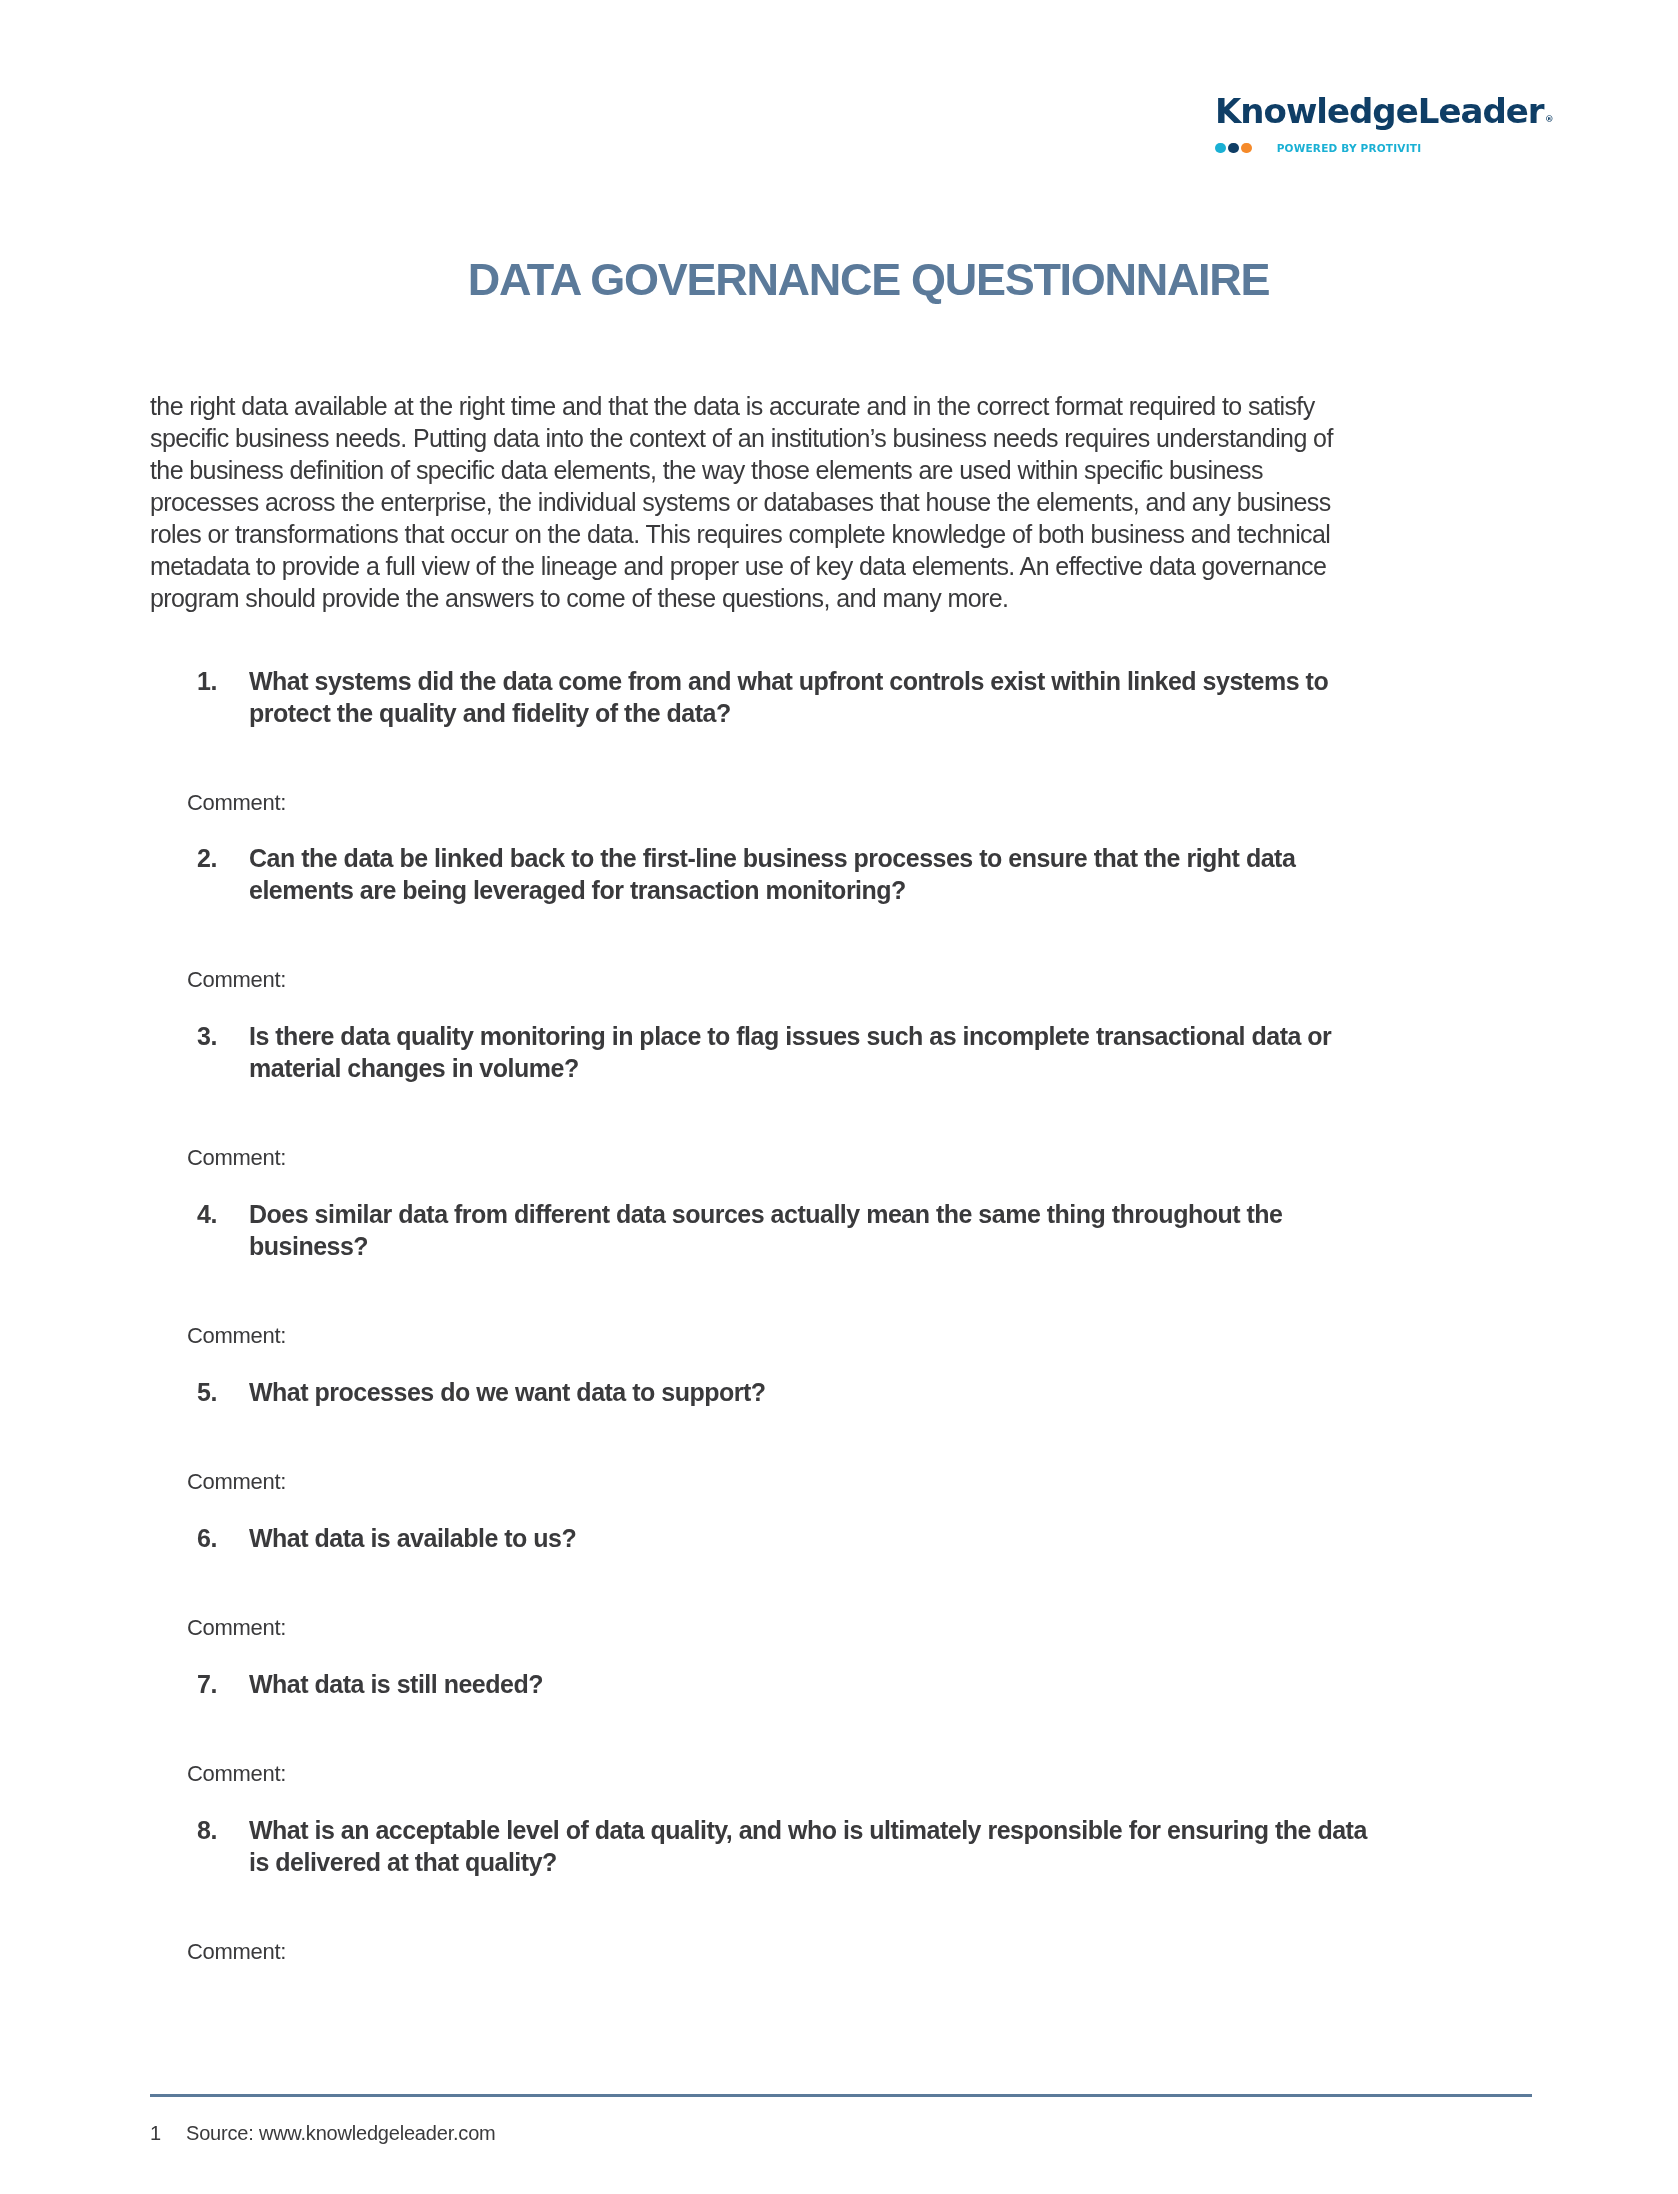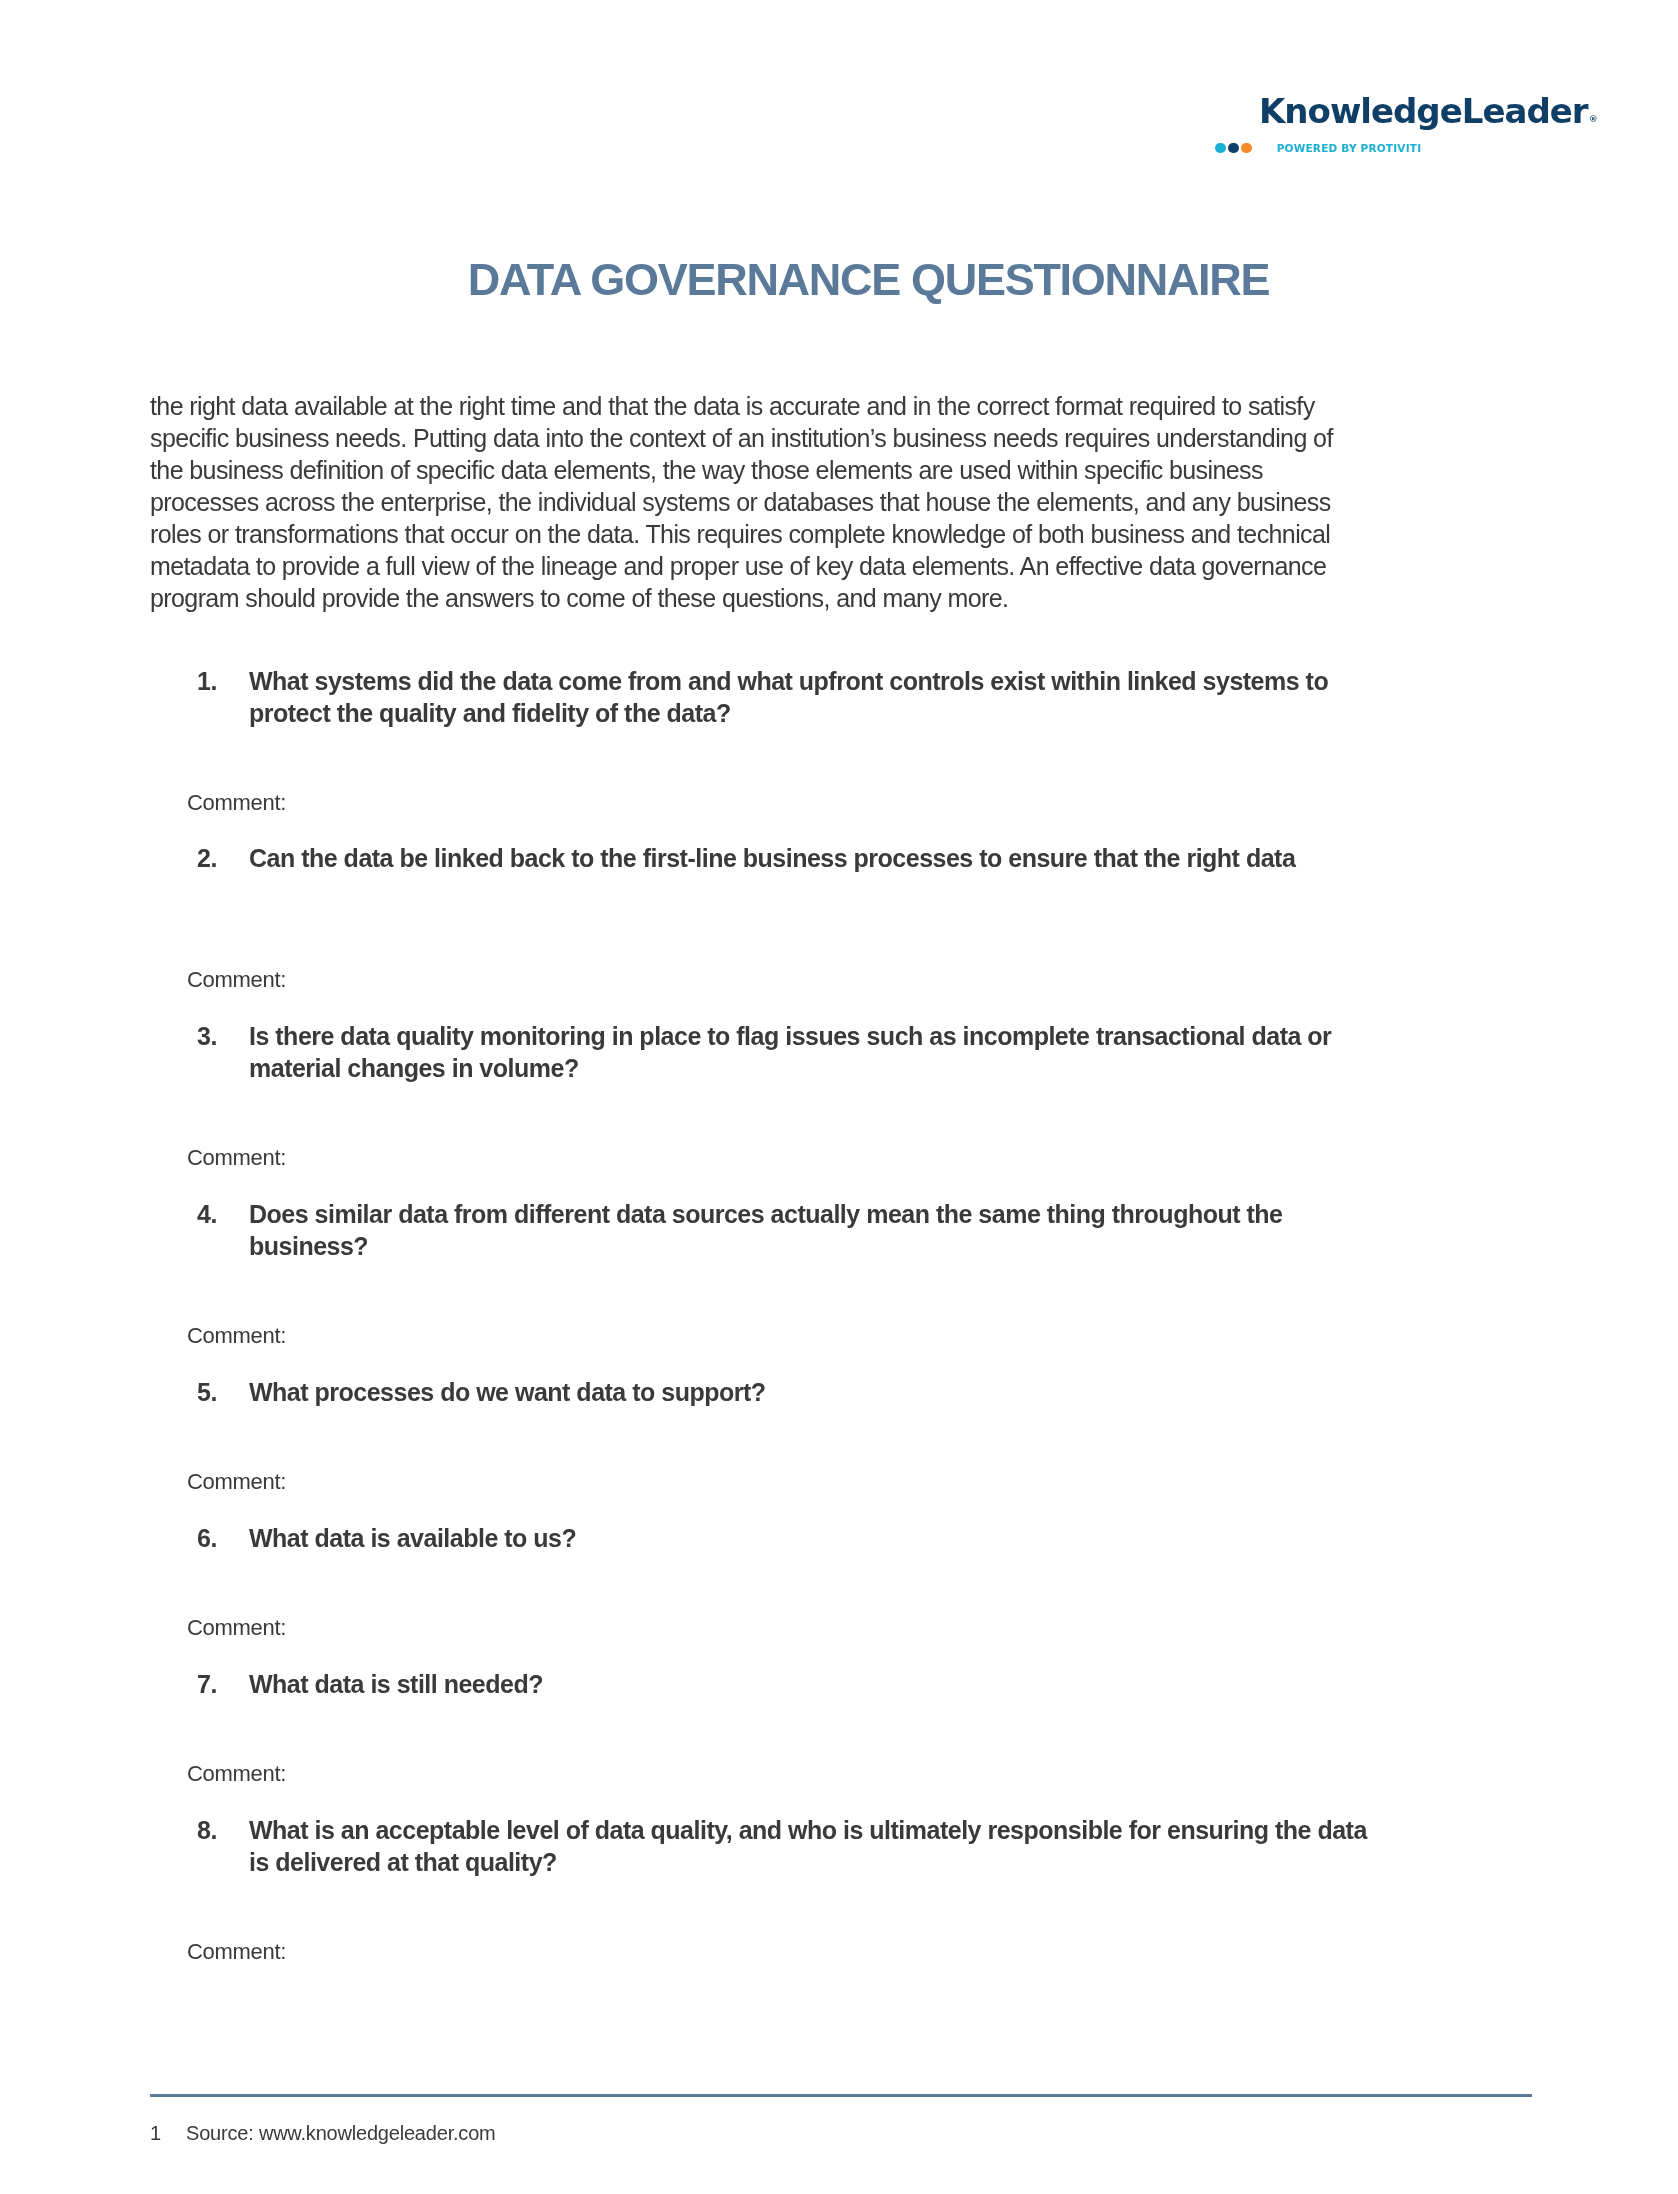--- a/index.html
+++ b/index.html
@@ -22,21 +22,20 @@
       width: 316px;
     }
     .logo-word {
       font-family: "DejaVu Sans", sans-serif;
       font-weight: bold;
       font-size: 34px;
       color: #0f3e66;
       letter-spacing: -1px;
       line-height: 39px;
       white-space: nowrap;
-      margin-left: 44px;
     }
     .logo-reg {
       font-size: 8.6px;
       vertical-align: top;
       position: relative;
       top: 8px;
       margin-left: 1.3px;
     }
     .logo-sub {
       margin-top: 9.2px;
@@ -179,20 +178,21 @@
       <div class="q-text">
         <span class="ln">What systems did the data come from and what upfront controls exist within linked systems to</span>
         <span class="ln">protect the quality and fidelity of the data?</span>
       </div>
       <div class="comment" style="top: 78px;">Comment:</div>
     </div>
     <div class="q-block" style="top: 842px;">
       <div class="q-num">2.</div>
       <div class="q-text">
         <span class="ln">Can the data be linked back to the first-line business processes to ensure that the right data</span>
+        <span class="ln">elements are being leveraged for transaction monitoring?</span>
       </div>
       <div class="comment" style="top: 78px;">Comment:</div>
     </div>
     <div class="q-block" style="top: 1020px;">
       <div class="q-num">3.</div>
       <div class="q-text">
         <span class="ln">Is there data quality monitoring in place to flag issues such as incomplete transactional data or</span>
         <span class="ln">material changes in volume?</span>
       </div>
       <div class="comment" style="top: 78px;">Comment:</div>

